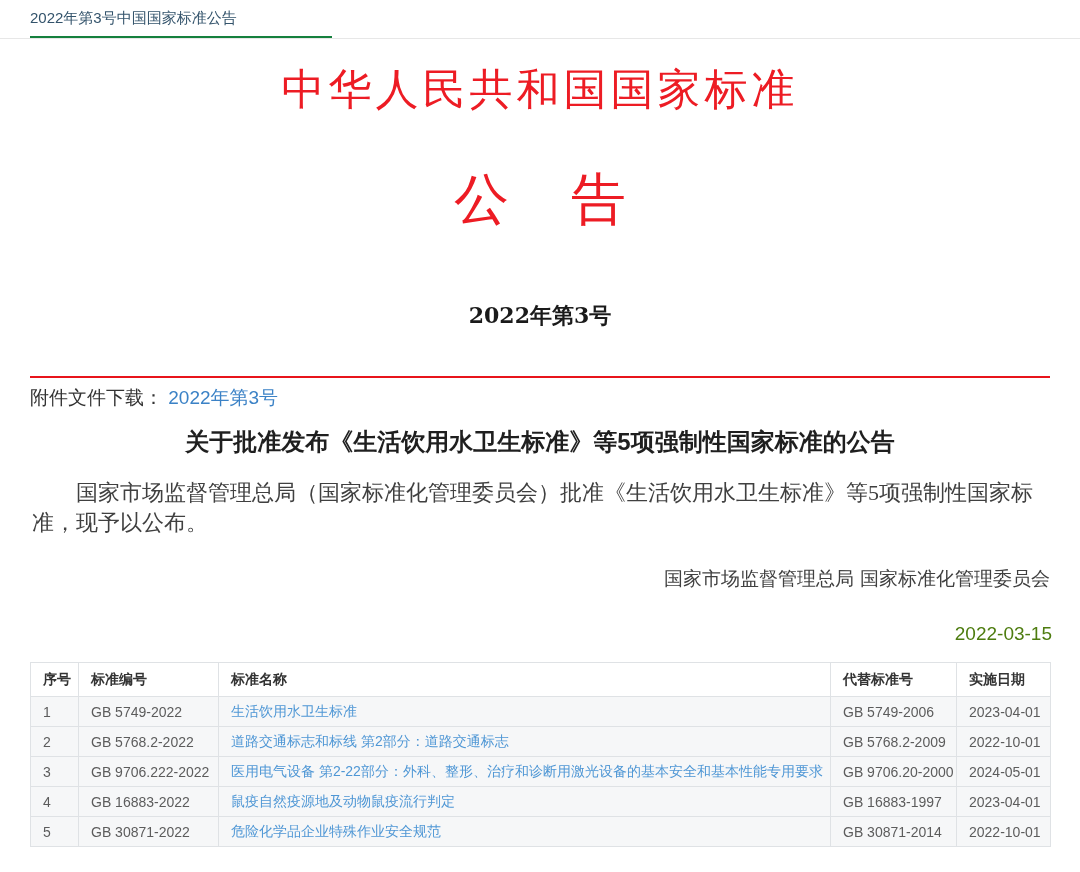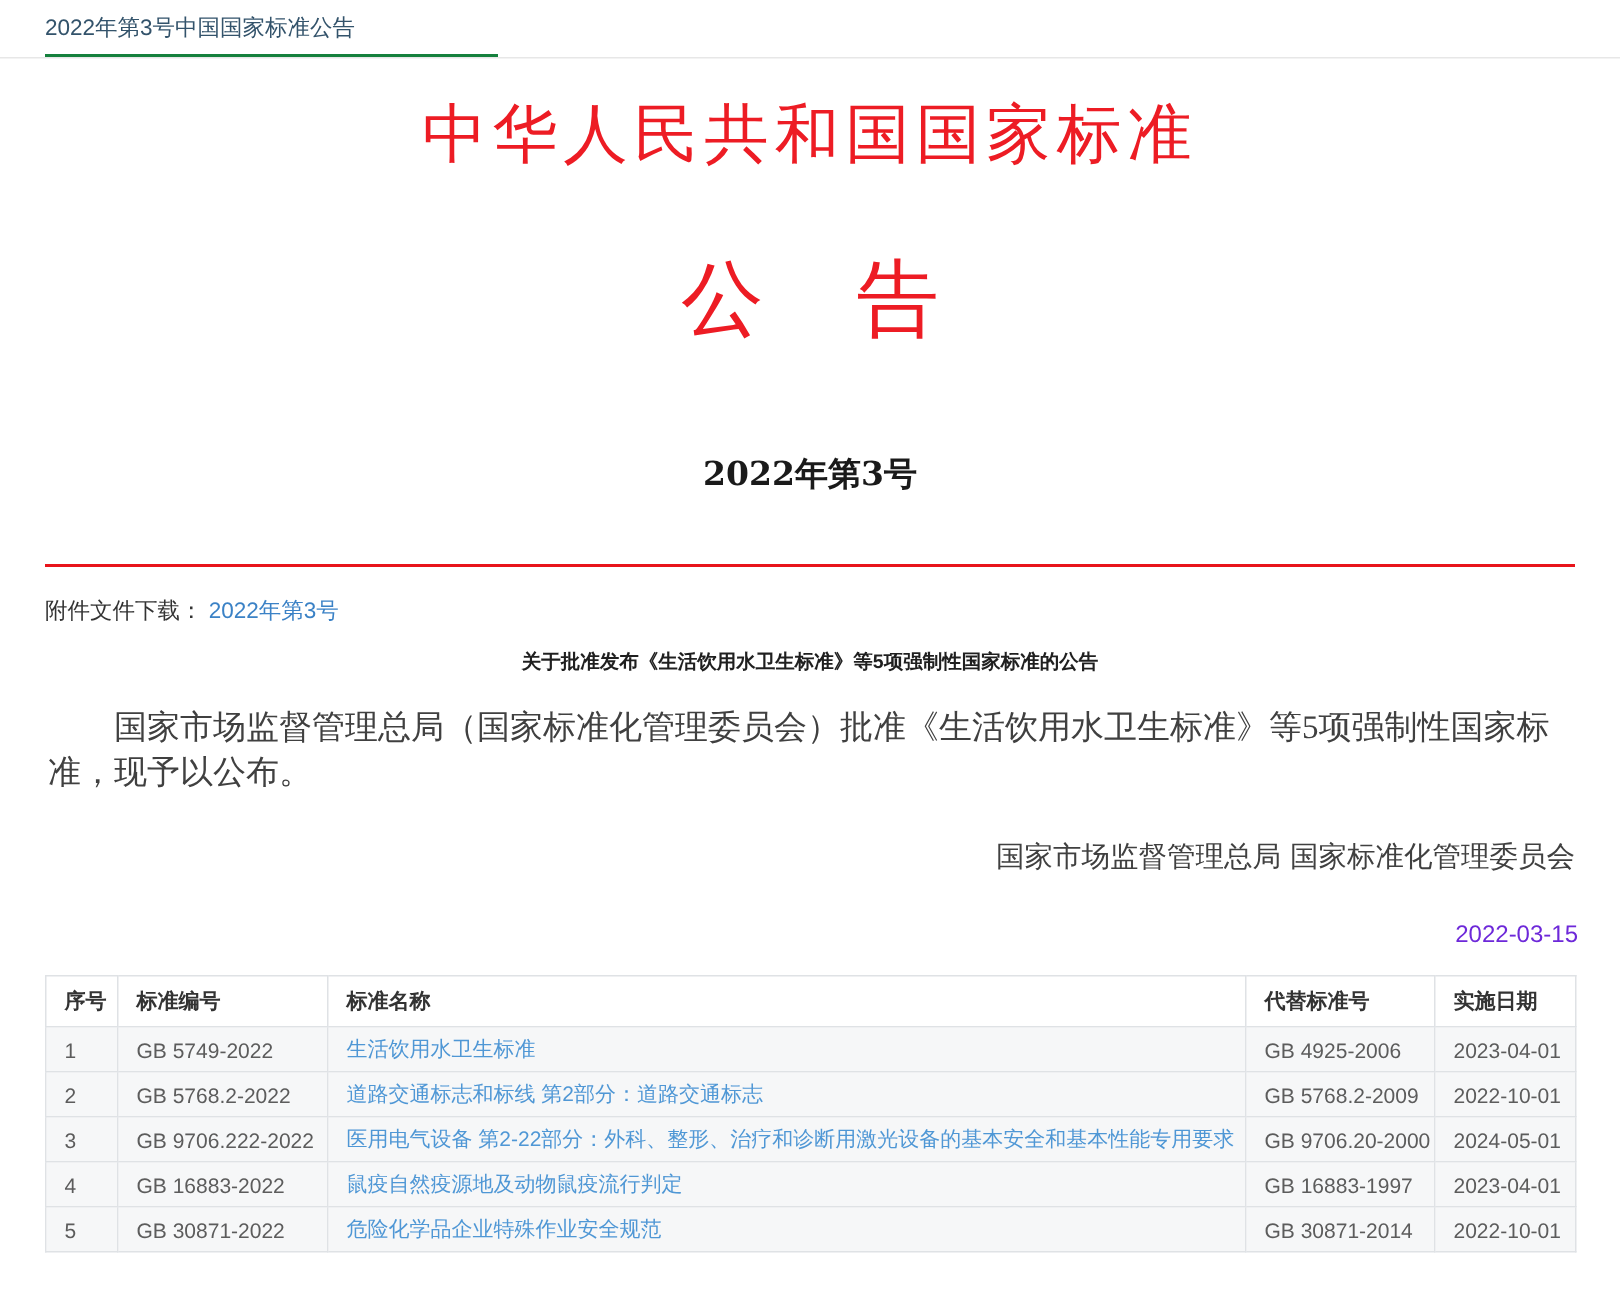--- a/index.html
+++ b/index.html
@@ -16,32 +16,32 @@
                font-family:"DejaVu Serif","Liberation Serif",serif;
                font-size:43px; letter-spacing:4px; font-weight:400; }
   .doc-subtitle { margin-top:44px; text-align:center; color:#ed1c24;
                   font-family:"DejaVu Serif","Liberation Serif",serif;
                   font-size:55px; font-weight:400; display:flex; justify-content:center; gap:62px; }
   .issue-no { margin-top:64px; text-align:center; color:#1a1a1a; font-weight:bold;
               font-family:"DejaVu Serif","Liberation Serif",serif; font-size:22px; }
 
   .red-rule { margin:45px 30px 0 30px; border:none; border-top:2px solid #e8141b; }
 
-  .attach-line { margin:20px 0 0 30px; font-size:15px; color:#333333; }
+  .attach-line { margin:7px 0 0 30px; font-size:19px; color:#333333; }
   .attach-link { color:#3b82c6; text-decoration:none; cursor:pointer; }
 
-  .notice-heading { margin-top:15px; text-align:center; font-size:13px; font-weight:bold; color:#1f1f1f; }
+  .notice-heading { margin-top:15px; text-align:center; font-size:24px; font-weight:bold; color:#1f1f1f; }
 
   .notice-body { margin:20px 32px 0 32px; text-indent:2em; font-size:22px; line-height:1.35;
                  color:#404040; font-family:Liberation Serif, serif; }
 
   .signature { margin:29px 30px 0 0; text-align:right; font-size:19px; color:#404040;
                font-family:"DejaVu Serif","Liberation Serif",serif; }
 
-  .pub-date { margin:31px 28px 12px 0; text-align:right; font-size:16px; color:#6d28d9; }
+  .pub-date { margin:31px 28px 12px 0; text-align:right; font-size:19px; color:#4d7c0f; }
 
   
   table.std-table { margin:17px 30px 0 30px; width:1020px; border-collapse:collapse; table-layout:fixed;
                     font-size:14px; }
   .std-table th, .std-table td { border:1px solid #dfe2e5; text-align:left; padding:0 12px;
                                  overflow:hidden; white-space:nowrap;margin-left:36px; }
   .std-table th { height:34px; font-weight:bold; color:#333333; background:#ffffff; }
   .std-table td { height:30px; color:#5c5c5c; background:#f6f7f8; }
   .col-0 { width:48px; }
   .col-1 { width:140px; }
@@ -89,21 +89,21 @@
         <th class="col-2">标准名称</th>
         <th class="col-3">代替标准号</th>
         <th class="col-4">实施日期</th>
       </tr>
   </thead>
   <tbody id="table-body">
       <tr>
         <td class="col-0">1</td>
         <td class="col-1">GB 5749-2022</td>
         <td class="col-2"><a href="#" class="std-link">生活饮用水卫生标准</a></td>
-        <td class="col-3">GB 4925-2006</td>
+        <td class="col-3">GB 5749-2006</td>
         <td class="col-4">2023-04-01</td>
       </tr>
       <tr>
         <td class="col-0">2</td>
         <td class="col-1">GB 5768.2-2022</td>
         <td class="col-2"><a href="#" class="std-link">道路交通标志和标线 第2部分：道路交通标志</a></td>
         <td class="col-3">GB 5768.2-2009</td>
         <td class="col-4">2022-10-01</td>
       </tr>
       <tr>

